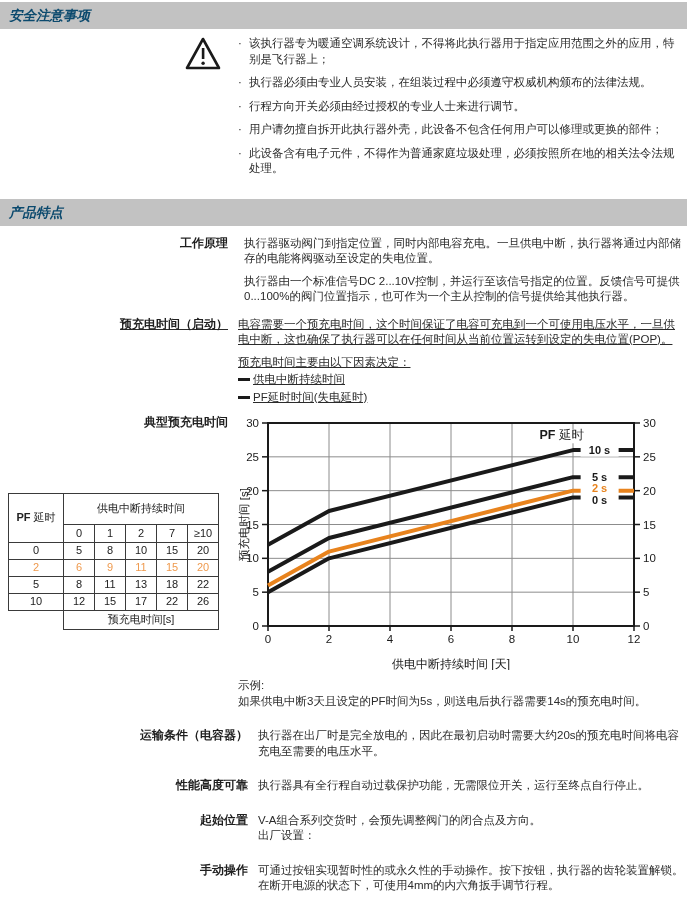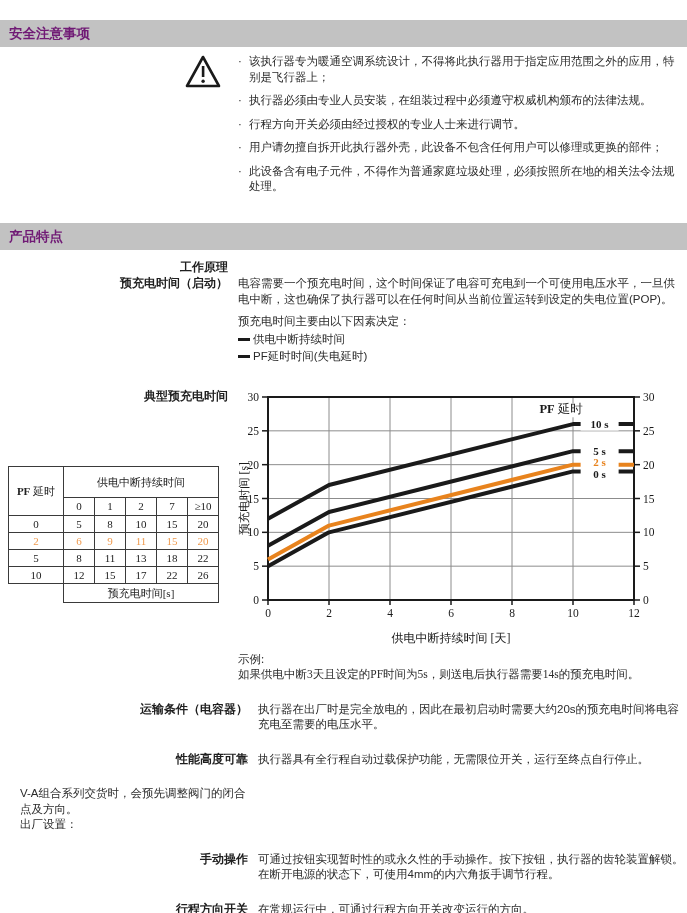--- a/index.html
+++ b/index.html
@@ -3,41 +3,41 @@
 <meta charset="utf-8">
 <style>
   html,body{margin:0;padding:0;background:#fff;}
   .page{
     width:687px;height:913px;overflow:hidden;position:relative;
     background:#fff;color:#2b2b2b;
     font-family:"Liberation Sans","DejaVu Sans",sans-serif;
     font-size:11.5px;line-height:15.5px;
   }
   .section-bar{
-    background:#c2c2c2;color:#701a75;font-weight:bold;font-size:13.5px;
-    padding:5px 0 5px 9px;margin-top:20px;line-height:17px;
+    background:#c2c2c2;color:#0c4a6e;font-weight:bold;font-size:13.5px;
+    padding:5px 0 5px 9px;margin-top:2px;line-height:17px;font-style:italic;
   }
   .row{display:grid;grid-template-columns:228px 1fr;column-gap:10px;}
   .lbl{text-align:right;font-weight:bold;font-size:12px;color:#1f1f1f;padding-top:0px;}
   .body{max-width:442px;}
   .body p{margin:0 0 7px 0;}
   .body p:last-child{margin-bottom:0;}
   
   .safety-row{margin-top:7px;margin-bottom:14px;}
   .warn-wrap{display:flex;justify-content:flex-end;padding-right:6px;}
   ul.bullets{list-style:none;margin:0;padding:0;}
   ul.bullets li{display:flex;margin-bottom:8px;}
   ul.bullets li .dot{width:11px;flex:0 0 11px;}
   
   .dash-item{display:flex;align-items:flex-start;margin-top:2px;}
   .dash-icon{display:inline-block;width:12px;height:3px;background:#1a1a1a;margin:6px 3px 0 0;flex:0 0 12px;}
   
   .mt-first{margin-top:10px;gap:16px;}
-  .mt-sec{margin-top:1px;}
-  .mt-typical{margin-top:24px;font-family:Liberation Serif, serif;}
+  .mt-sec{margin-top:12px;text-decoration:underline;}
+  .mt-typical{margin-top:10px;}
   .mt-example{margin-top:8px;}
   .mt-big{margin-top:19px;padding-left:20px;}
   
   table.pf{border-collapse:collapse;table-layout:fixed;width:211px;margin:62px 0 0 8px;
     text-align:center;font-size:11px;line-height:13px;color:#222;}
   table.pf td,table.pf th{border:1.5px solid #3a3a3a;padding:1px 0;font-weight:normal;vertical-align:middle;}
   table.pf th.pfhead{width:54px;}
   table.pf .bold{font-weight:bold;}
   table.pf tr.hrow th{height:28px;}
   table.pf tr.subhead th{height:15px;}
@@ -90,20 +90,24 @@
         </ul>
     </div>
   </div>
 
   <div class="section-bar">
     <span>产品特点</span>
   </div>
 
   <div class="row mt-first">
     <div class="lbl">工作原理</div>
+    <div class="body">
+      <p>执行器驱动阀门到指定位置，同时内部电容充电。一旦供电中断，执行器将通过内部储存的电能将阀驱动至设定的失电位置。</p>
+      <p>执行器由一个标准信号DC 2...10V控制，并运行至该信号指定的位置。反馈信号可提供0...100%的阀门位置指示，也可作为一个主从控制的信号提供给其他执行器。</p>
+    </div>
   </div>
 
   <div class="row mt-sec">
     <div class="lbl">预充电时间（启动）</div>
     <div class="body">
       <p>电容需要一个预充电时间，这个时间保证了电容可充电到一个可使用电压水平，一旦供电中断，这也确保了执行器可以在任何时间从当前位置运转到设定的失电位置(POP)。</p>
       <div>预充电时间主要由以下因素决定：</div>
       <div class="dash-item">
         <span class="dash-icon"></span>
         <span>供电中断持续时间</span>
@@ -257,20 +261,21 @@
   </div>
 
   <div class="row mt-big">
     <div class="lbl">性能高度可靠</div>
     <div class="body">
         <p>执行器具有全行程自动过载保护功能，无需限位开关，运行至终点自行停止。</p>
       </div>
   </div>
 
   <div class="row mt-big">
+    <div class="lbl">起始位置</div>
     <div class="body">
       <div>V-A组合系列交货时，会预先调整阀门的闭合点及方向。</div>
       <div>出厂设置：</div>
     </div>
   </div>
 
   <div class="row mt-big">
     <div class="lbl">手动操作</div>
     <div class="body">
         <p>可通过按钮实现暂时性的或永久性的手动操作。按下按钮，执行器的齿轮装置解锁。在断开电源的状态下，可使用4mm的内六角扳手调节行程。</p>

